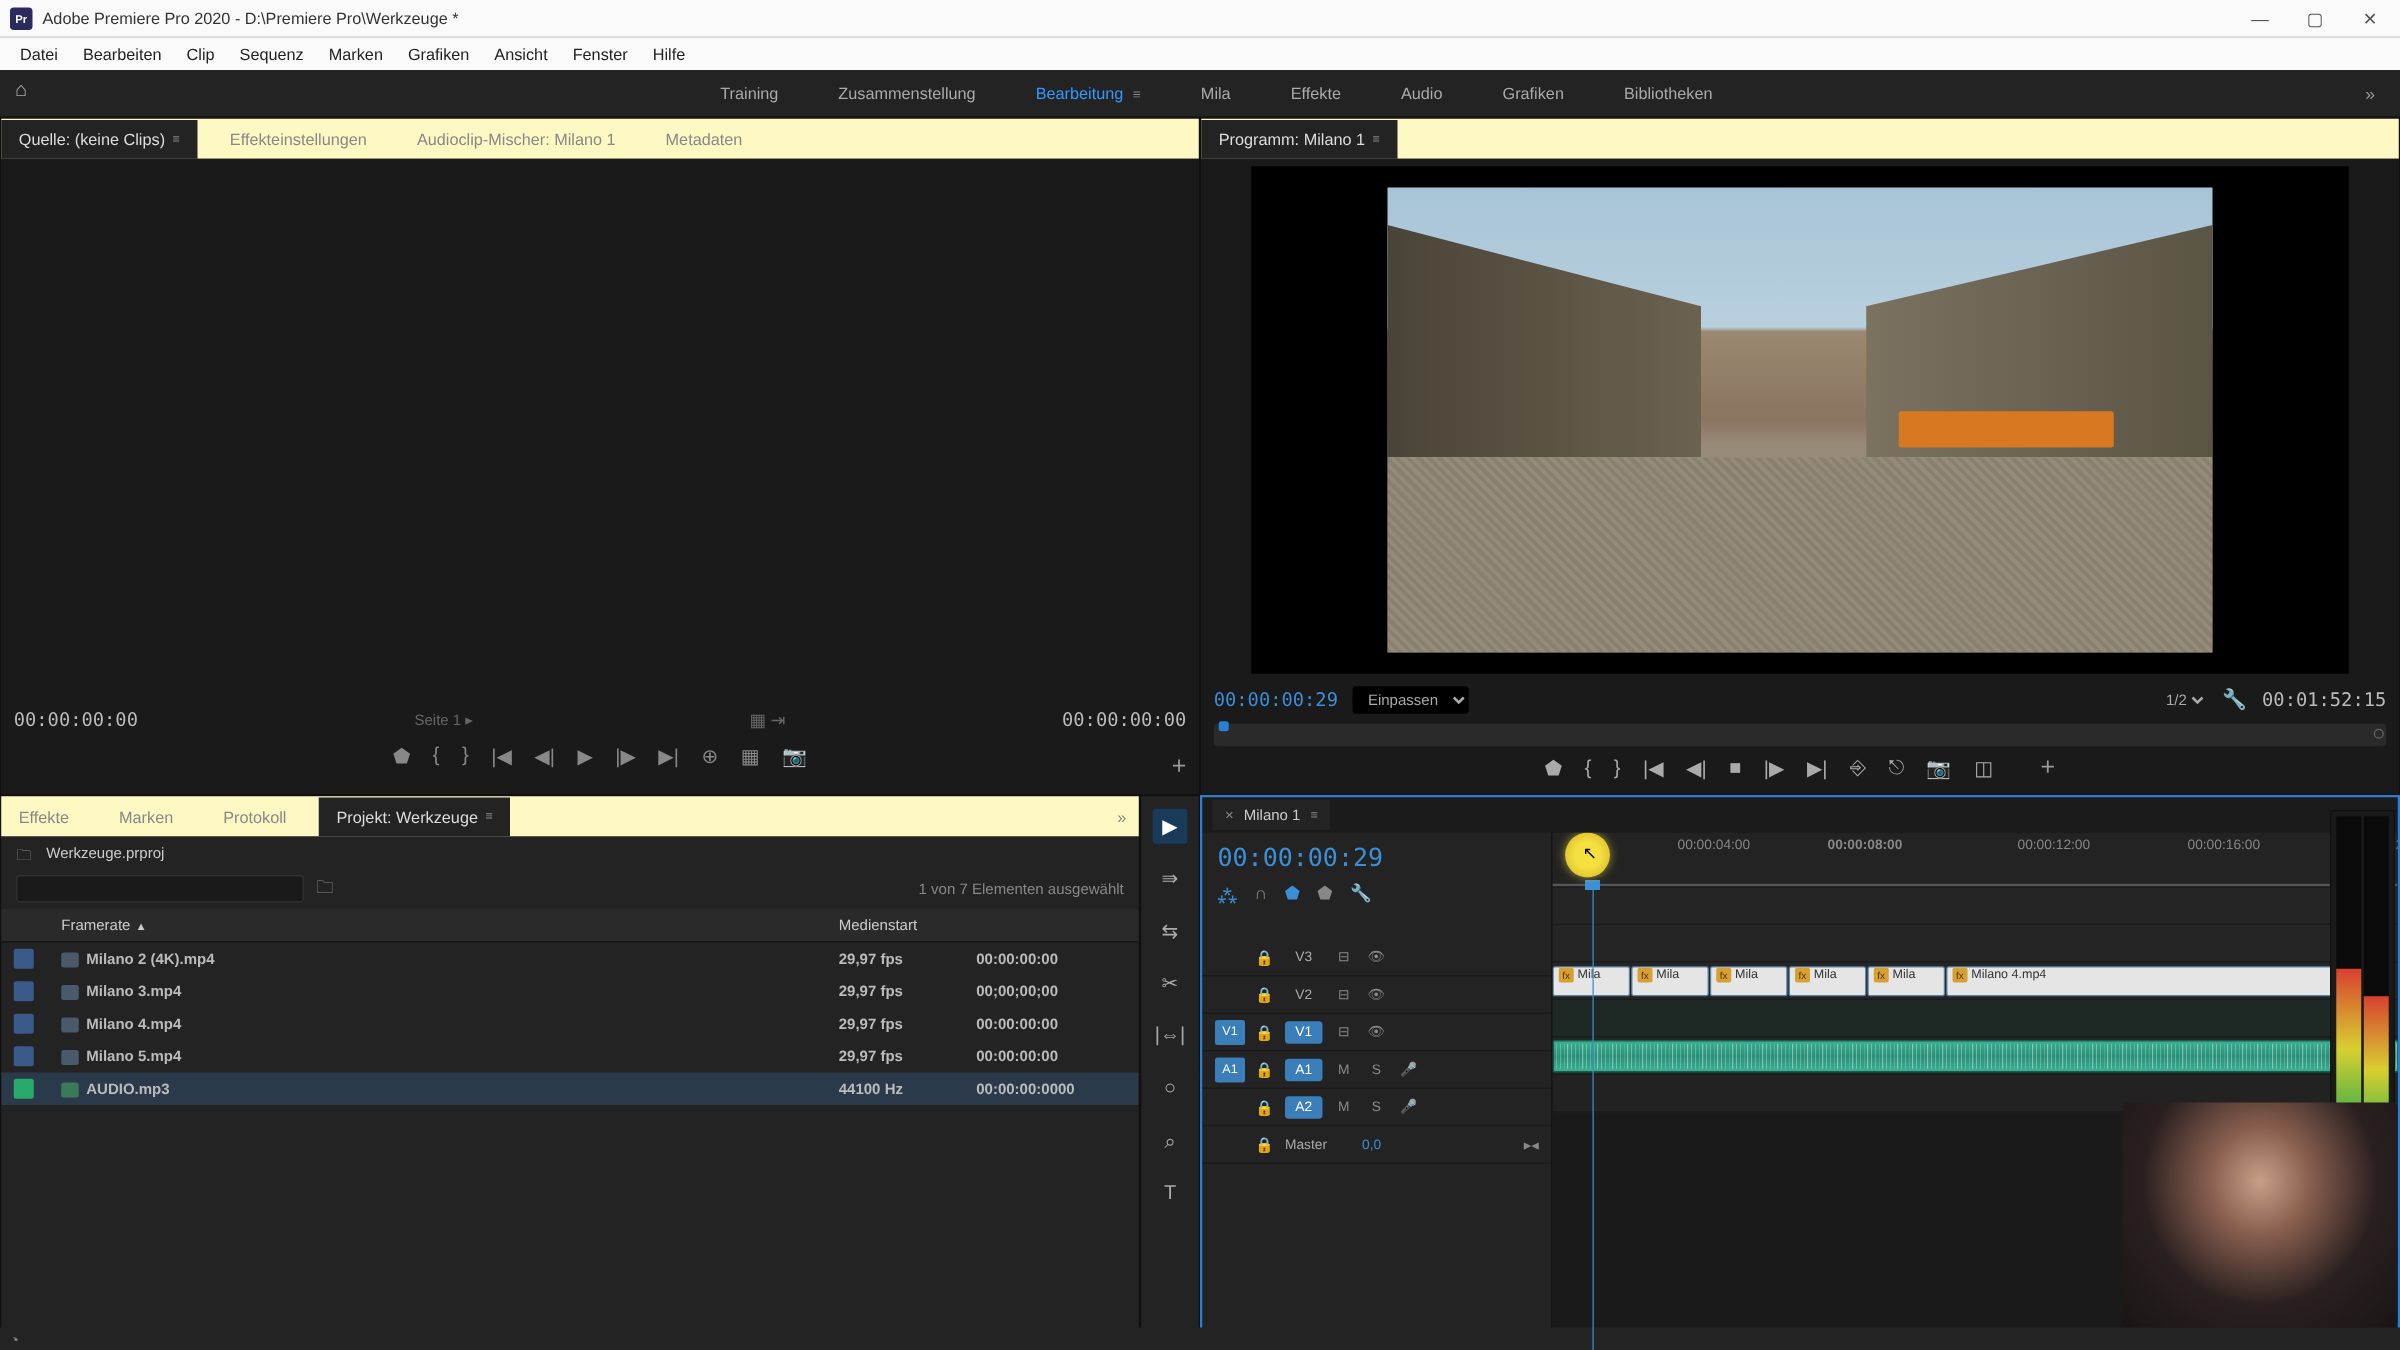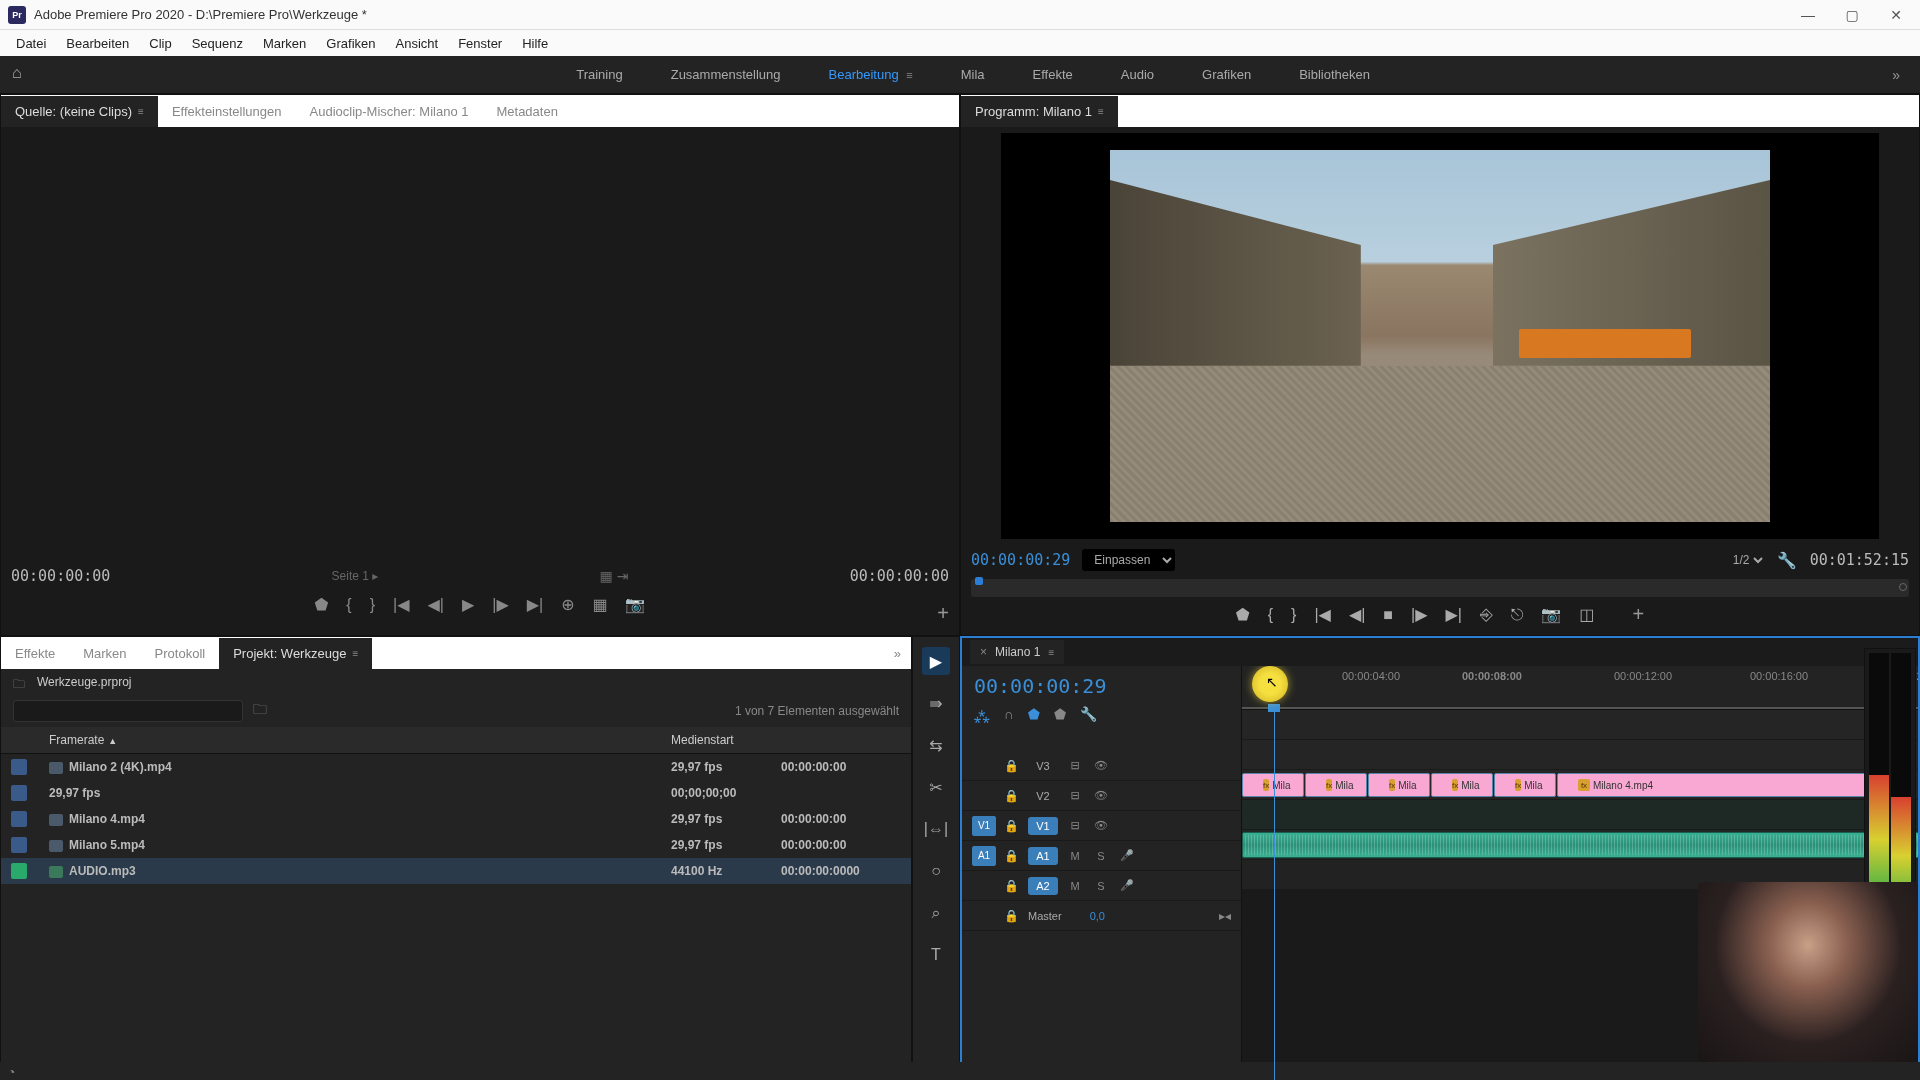--- a/index.html
+++ b/index.html
@@ -23,21 +23,21 @@
 .workspacebar .ws-item { padding: 2px 24px; font-size:13px; cursor:pointer; color:#aaa;}
 .workspacebar .ws-item.active { color:#3399ff; }
 .workspacebar .ws-menu-icon { font-size:11px; color:#888; margin-left:4px;}
 .workspacebar .overflow { font-size:14px; margin-right:8px; color:#999;}
 
 
 .main { display: grid; grid-template-columns: 960px 960px; grid-template-rows: 542px 498px; height: 1024px; }
 
 
 .panel { background: #232323; border: 1px solid #111; display:flex; flex-direction:column; position:relative;}
-.panel-tabs { display:flex; height:32px; background:#ffffff; align-items:center; font-size:13px;}
+.panel-tabs { display:flex; height:32px; background:#fef9c3; align-items:center; font-size:13px;gap:12px;}
 .panel-tab { padding: 8px 14px; color:#888; cursor:pointer; display:flex; align-items:center; gap:6px;}
 .panel-tab.active { color:#ddd; background:#232323; }
 .tab-menu-icon { font-size:10px; color:#888;}
 
 
 .source-body { flex:1; background:#1a1a1a; position:relative;}
 .source-controls { position:absolute; bottom:0; left:0; right:0; height:74px; padding: 6px 10px;}
 .source-tc-row { display:flex; justify-content:space-between; align-items:center; margin-bottom:10px;}
 .tc { font-family: monospace; font-size:15px; color:#bbb; }
 .tc.blue { color:#3a8fd8; }
@@ -111,21 +111,21 @@
 .playhead-bubble { position:absolute; top:0px; width:36px; height:36px; background: radial-gradient(circle, #f5e040 40%, #d0b020 100%); border-radius:50%; z-index:10; box-shadow: 0 0 8px rgba(245,224,64,0.6);}
 .playhead-cursor { position:absolute; top:8px; left:14px; font-size:14px; color:#000;}
 .playhead-line { position:absolute; top:44px; bottom:0; width:1px; background:#3a8fd8; z-index:9;}
 .playhead-marker { position:absolute; top:38px; width:12px; height:8px; background:#3a8fd8; z-index:9; transform:translateX(-50%);}
 
 .tl-track-area { position:absolute; top:44px; left:0; right:0;}
 .tl-track { height:30px; border-bottom:1px solid #1a1a1a; position:relative; background:#222;}
 .tl-track.video { background:#252525;}
 .tl-track.audio { background:#1e2824;}
 
-.clip { position:absolute; top:3px; height:24px; background:#f9a8d4; border:1px solid #5a84a8; border-radius:2px; display:flex; align-items:center; padding: 0 20px; font-size:10px; color:#333; overflow:hidden;}
+.clip { position:absolute; top:3px; height:24px; background:#e5e5e5; border:1px solid #5a84a8; border-radius:2px; display:flex; align-items:flex-start; padding: 0 4px; font-size:10px; color:#333; overflow:hidden;}
 .clip .fx { width:12px; height:12px; background:#d8a030; border-radius:2px; margin-right:3px; font-size:8px; display:flex; align-items:center; justify-content:center; color:#553300;}
 .audio-clip { position:absolute; top:2px; height:26px; background: linear-gradient(to bottom, #3ab090 0%, #2a9078 50%, #3ab090 100%); border:1px solid #1a6050; border-radius:2px;}
 .audio-wave { position:absolute; inset:2px; background: repeating-linear-gradient(90deg, rgba(255,255,255,0.4) 0px, transparent 1px, transparent 3px);}
 
 
 .audio-meters { position:absolute; right:4px; top: 648px; width:52px; height: 390px; background:#1a1a1a; border:1px solid #111; display:flex; padding:4px; gap:2px;}
 .meter { flex:1; background:#0a0a0a; position:relative;}
 .meter-fill { position:absolute; bottom:0; left:0; right:0; background: linear-gradient(to top, #2aaa4a 0%, #2aaa4a 50%, #d8d030 75%, #d84030 100%);}
 
 
@@ -301,20 +301,21 @@
         </div>
         <div id="pt-rows">
             <div class="pt-row">
               <span class="row-chip"></span>
               <span><span class="clip-icon"></span>Milano 2 (4K).mp4</span>
               <span>29,97 fps</span>
               <span>00:00:00:00</span>
             </div>
             <div class="pt-row">
               <span class="row-chip"></span>
+              <span><span class="clip-icon"></span>Milano 3.mp4</span>
               <span>29,97 fps</span>
               <span>00;00;00;00</span>
             </div>
             <div class="pt-row">
               <span class="row-chip"></span>
               <span><span class="clip-icon"></span>Milano 4.mp4</span>
               <span>29,97 fps</span>
               <span>00:00:00:00</span>
             </div>
             <div class="pt-row">

